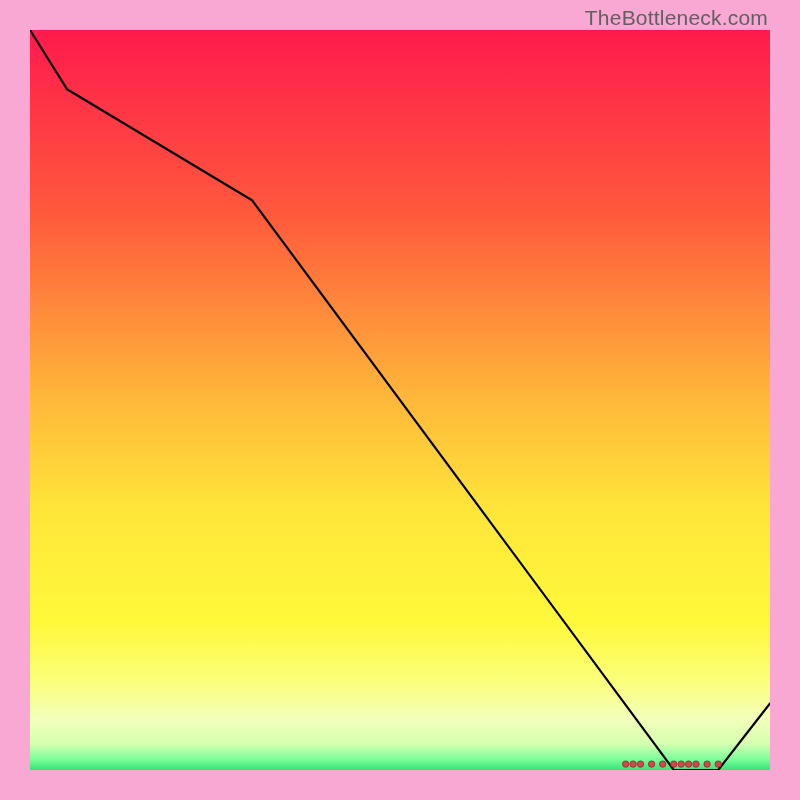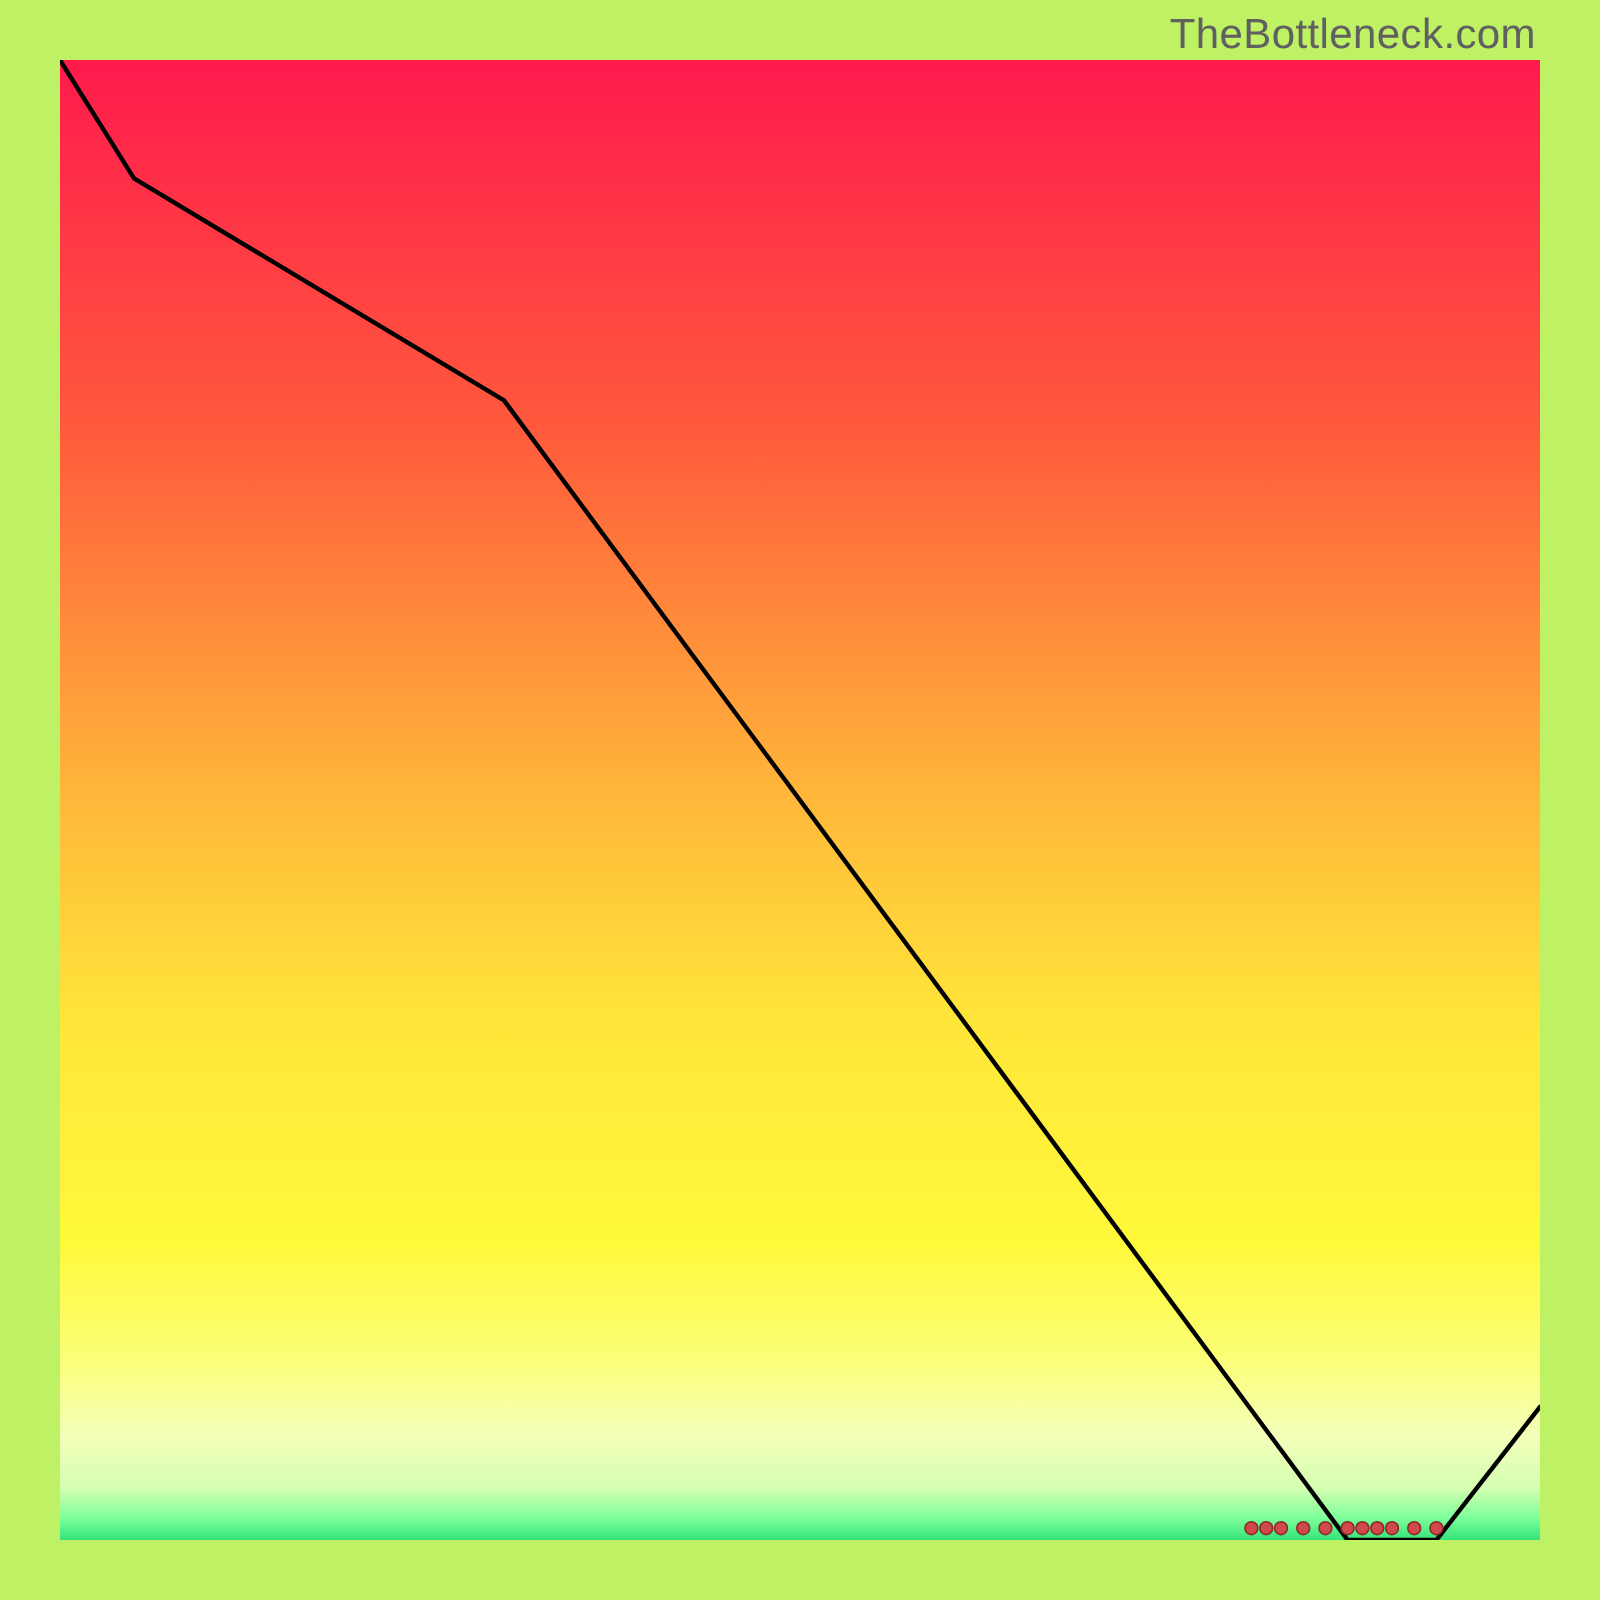--- a/index.html
+++ b/index.html
@@ -6,21 +6,21 @@
   body {
     width: 800px;
     height: 800px;
     background: #000;
     position: relative;
     font-family: Arial, Helvetica, sans-serif;
   }
   .frame {
     position: absolute;
     inset: 0;
-    background: #bef264;
+    background: #f9a8d4;
   }
   .plot-area {
     position: absolute;
     left: 30px;
     top: 30px;
     width: 740px;
     height: 740px;
     overflow: hidden;
   }
   .gradient-bg {

